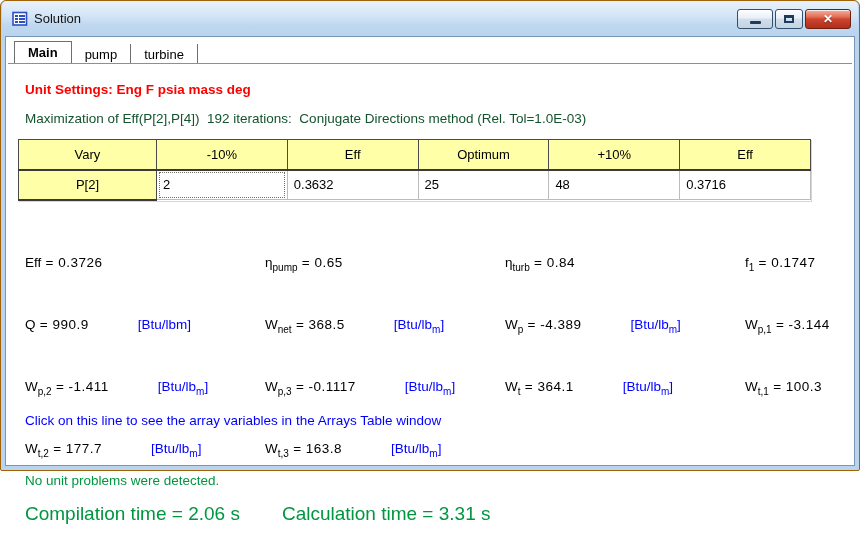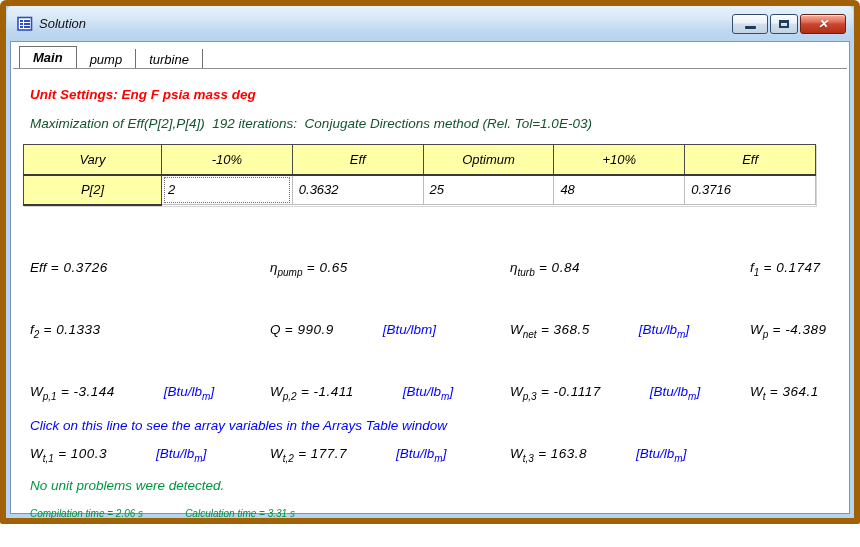--- a/index.html
+++ b/index.html
@@ -1,22 +1,21 @@
 <!DOCTYPE html>
 <html><head>
 <meta charset="utf-8">
 <style>
   * { box-sizing: border-box; margin: 0; padding: 0; }
   html, body { width: 860px; height: 547px; overflow: hidden; background: #fff;
     font-family: "Liberation Sans", sans-serif; }
   .window {
-    position: relative; width: 860px; height: 524px;
-    background: #b9d4ee; border: 6px solid #a16207;
+    position: relative; width: 860px; height: 471px;
+    background: #b9d4ee; border: 1px solid #a16207;
     border-radius: 6px 6px 2px 2px;
-    font-style: italic;
   }
   
   .titlebar {
     position: absolute; left: 1px; right: 1px; top: 0; height: 35px;
     background: linear-gradient(#e8f2fc 0%, #d5e6f6 40%, #bfd8f0 70%, #b9d4ee 100%);
     border-radius: 5px 5px 0 0;
   }
   .title-icon { position: absolute; left: 10px; top: 10px; width: 16px; height: 16px; }
   .title-text { position: absolute; left: 32px; top: 10px; font-size: 13px; color: #111; }
   .winbtns { position: absolute; right: 7px; top: 8px; display: flex; gap: 2px; }
@@ -65,21 +64,21 @@
   .vars { position: absolute; left: 19px; top: 190px; display: grid;
     grid-template-columns: 208px 208px 208px 1fr; grid-auto-rows: 30px; gap: 32px; }
   .vcell { font-size: 13.5px; color: #000; white-space: nowrap; }
   .vcell sub { font-size: 10px; }
   .vunit { color: #0000ff; margin-left: 5px; padding-left: 44px; }
   .vunit sub { color: #0000ff; }
   .veq { letter-spacing: .5px; }
   
   .line-link { position: absolute; left: 19px; top: 348px; color: #0000ff; font-size: 13.5px; cursor: pointer; }
   .line-nounit { position: absolute; left: 19px; top: 408px; color: #009640; font-size: 13.5px; text-align: center; }
-  .line-times { position: absolute; left: 19px; top: 438px; color: #009640; font-size: 10px; }
+  .line-times { position: absolute; left: 19px; top: 438px; color: #009640; font-size: 19px; }
   .calc-time { margin-left: 42px; }
 </style>
 </head>
 <body>
 
 <div class="window">
 
   <div class="titlebar">
     <svg class="title-icon" viewBox="0 0 16 16">
       <rect x="1" y="1.5" width="13.5" height="12.5" fill="#ffffff" stroke="#2e4fc0" stroke-width="1.6"></rect>
@@ -151,21 +150,20 @@
               </tr>
             </tbody>
         </table>
       </div>
 
       <div class="vars">
           <div class="vcell"><span>Eff</span><span class="veq"> = 0.3726</span></div>
           <div class="vcell"><span>η</span><sub>pump</sub><span class="veq"> = 0.65</span></div>
           <div class="vcell"><span>η</span><sub>turb</sub><span class="veq"> = 0.84</span></div>
           <div class="vcell"><span>f</span><sub>1</sub><span class="veq"> = 0.1747</span></div>
-          <div class="vcell"><span>f</span><sub>2</sub><span class="veq"> = 0.1333</span></div>
           <div class="vcell"><span>Q</span><span class="veq"> = 990.9</span><span class="vunit">[Btu/lbm]</span></div>
           <div class="vcell"><span>W</span><sub>net</sub><span class="veq"> = 368.5</span><span class="vunit">[Btu/lb<sub>m</sub>]</span></div>
           <div class="vcell"><span>W</span><sub>p</sub><span class="veq"> = -4.389</span><span class="vunit">[Btu/lb<sub>m</sub>]</span></div>
           <div class="vcell"><span>W</span><sub>p,1</sub><span class="veq"> = -3.144</span><span class="vunit">[Btu/lb<sub>m</sub>]</span></div>
           <div class="vcell"><span>W</span><sub>p,2</sub><span class="veq"> = -1.411</span><span class="vunit">[Btu/lb<sub>m</sub>]</span></div>
           <div class="vcell"><span>W</span><sub>p,3</sub><span class="veq"> = -0.1117</span><span class="vunit">[Btu/lb<sub>m</sub>]</span></div>
           <div class="vcell"><span>W</span><sub>t</sub><span class="veq"> = 364.1</span><span class="vunit">[Btu/lb<sub>m</sub>]</span></div>
           <div class="vcell"><span>W</span><sub>t,1</sub><span class="veq"> = 100.3</span><span class="vunit">[Btu/lb<sub>m</sub>]</span></div>
           <div class="vcell"><span>W</span><sub>t,2</sub><span class="veq"> = 177.7</span><span class="vunit">[Btu/lb<sub>m</sub>]</span></div>
           <div class="vcell"><span>W</span><sub>t,3</sub><span class="veq"> = 163.8</span><span class="vunit">[Btu/lb<sub>m</sub>]</span></div>

